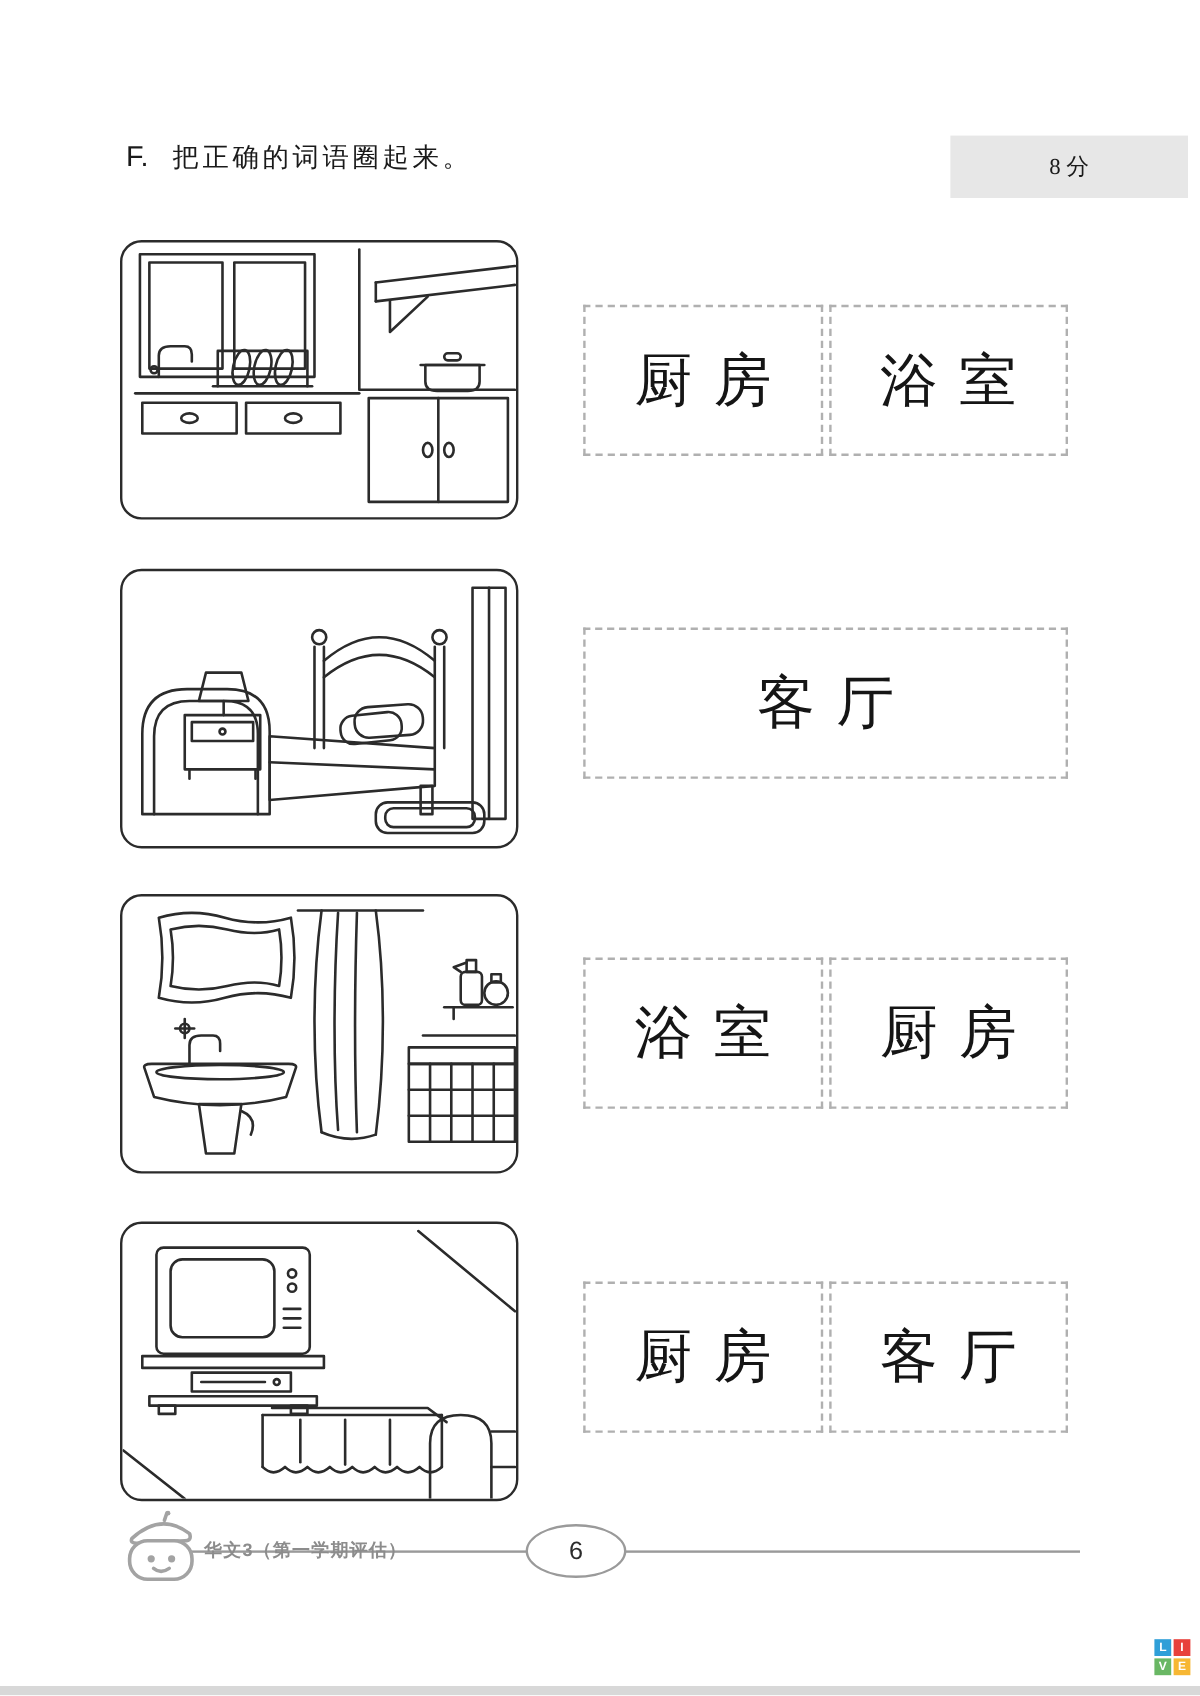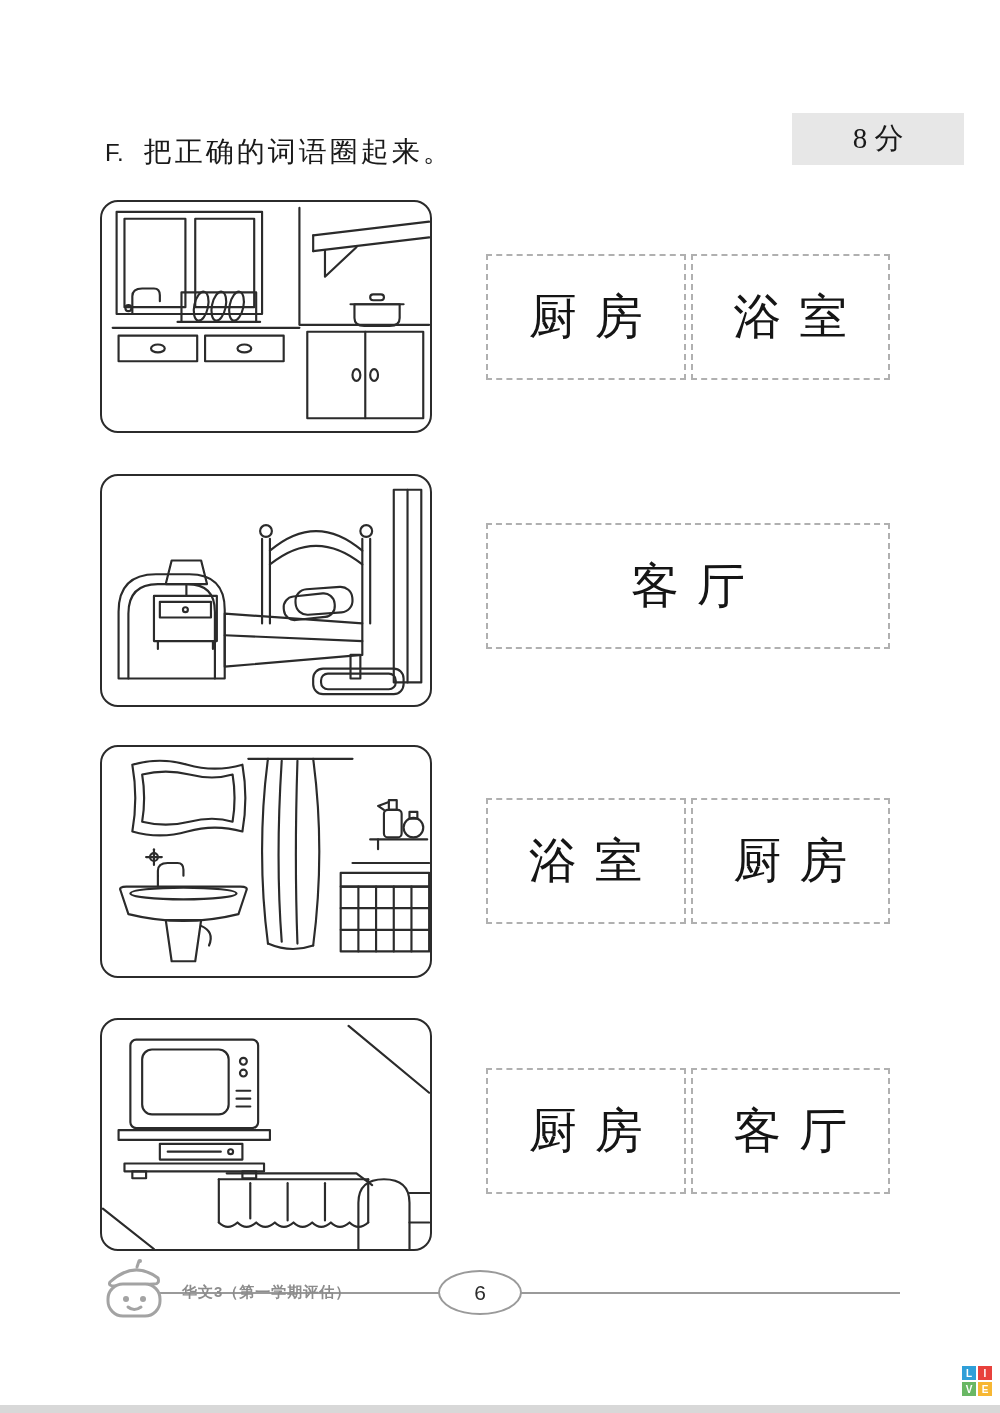--- a/index.html
+++ b/index.html
@@ -3,41 +3,41 @@
 <meta charset="utf-8">
 <style>
   * { margin:0; padding:0; box-sizing:border-box; }
   html,body { background:#fff; }
   body { font-family:"Liberation Sans", sans-serif; }
   .page { position:relative; width:1000px; height:1413px; background:#ffffff; overflow:hidden; margin:0 auto; }
 
   
   .section-header { position:absolute; left:105px; top:116px; display:flex; align-items:baseline; gap:20px; }
   .section-letter { font-size:24px; color:#1a1a1a; font-family:"Liberation Sans",sans-serif; }
-  .section-title { font-size:28px; color:#1a1a1a; font-family:"Liberation Serif","DejaVu Serif",serif; letter-spacing:3px;margin-top:17px; }
-  .points-box { position:absolute; left:792px; top:113px; width:172px; height:52px; background:#e7e7e7;
-                display:flex; align-items:center; justify-content:center; font-size:29px; color:#1a1a1a;
+  .section-title { font-size:22px; color:#1a1a1a; font-family:"Liberation Serif","DejaVu Serif",serif; letter-spacing:3px; }
+  .points-box { position:absolute; left:792px; top:113px; width:198px; height:52px; background:#e7e7e7;
+                display:flex; align-items:center; justify-content:center; font-size:19px; color:#1a1a1a;
                 font-family:"Liberation Serif","DejaVu Serif",serif; }
 
   
   .card { position:absolute; left:100px; width:332px; height:233px; border:2.5px solid #2b2b2b; border-radius:18px; background:#fff; overflow:hidden; }
   .card svg { display:block; width:100%; height:100%; }
   .card1 { top:200px; } .card2 { top:474px; } .card3 { top:745px; } .card4 { top:1018px; }
 
   
   .opts { position:absolute; left:486px; width:404px; height:126px; display:flex; gap:5px; }
   .opts1 { top:254px; } .opts2 { top:523px; } .opts3 { top:798px; } .opts4 { top:1068px; }
   .opt { flex:1; border:2px dashed #b0b0b0; background:#fff; display:flex; align-items:center; justify-content:center;
          font-family:"Liberation Serif","DejaVu Serif",serif; font-size:48px; color:#151515;
          letter-spacing:18px; text-indent:18px; cursor:pointer; }
 
   
   .footer-line { position:absolute; left:112px; top:1292px; width:788px; border-top:2px solid #9a9a9a; }
   .mascot { position:absolute; left:96px; top:1258px; width:76px; height:62px; }
-  .book-label { position:absolute; left:182px; top:1283px; font-size:15px; font-weight:bold; color:#8c8c8c; letter-spacing:1px; }
+  .book-label { position:absolute; left:170px; top:1283px; font-size:15px; font-weight:bold; color:#8c8c8c; letter-spacing:1px; }
   .page-oval { position:absolute; left:438px; top:1270px; width:84px; height:45px; background:#fff; border:2px solid #9a9a9a;
                border-radius:50%; display:flex; align-items:center; justify-content:center; font-size:21px; color:#2b2b2b; }
 
   
   .brand { position:absolute; right:8px; top:1366px; display:flex; align-items:center; gap:7px; text-decoration:none; }
   .logo-grid { width:30px; height:30px; display:grid; grid-template-columns:1fr 1fr; grid-template-rows:1fr 1fr; gap:2px; }
   .tile { display:flex; align-items:center; justify-content:center; color:#fff; font-size:10px; font-weight:bold; }
   .tile-l { background:#2f9fd8; } .tile-i { background:#e8413c; } .tile-v { background:#69b764; } .tile-e { background:#f7b733; }
   .brand-text { font-size:28px; font-weight:bold; color:#16233f; letter-spacing:0.5px; }
 

